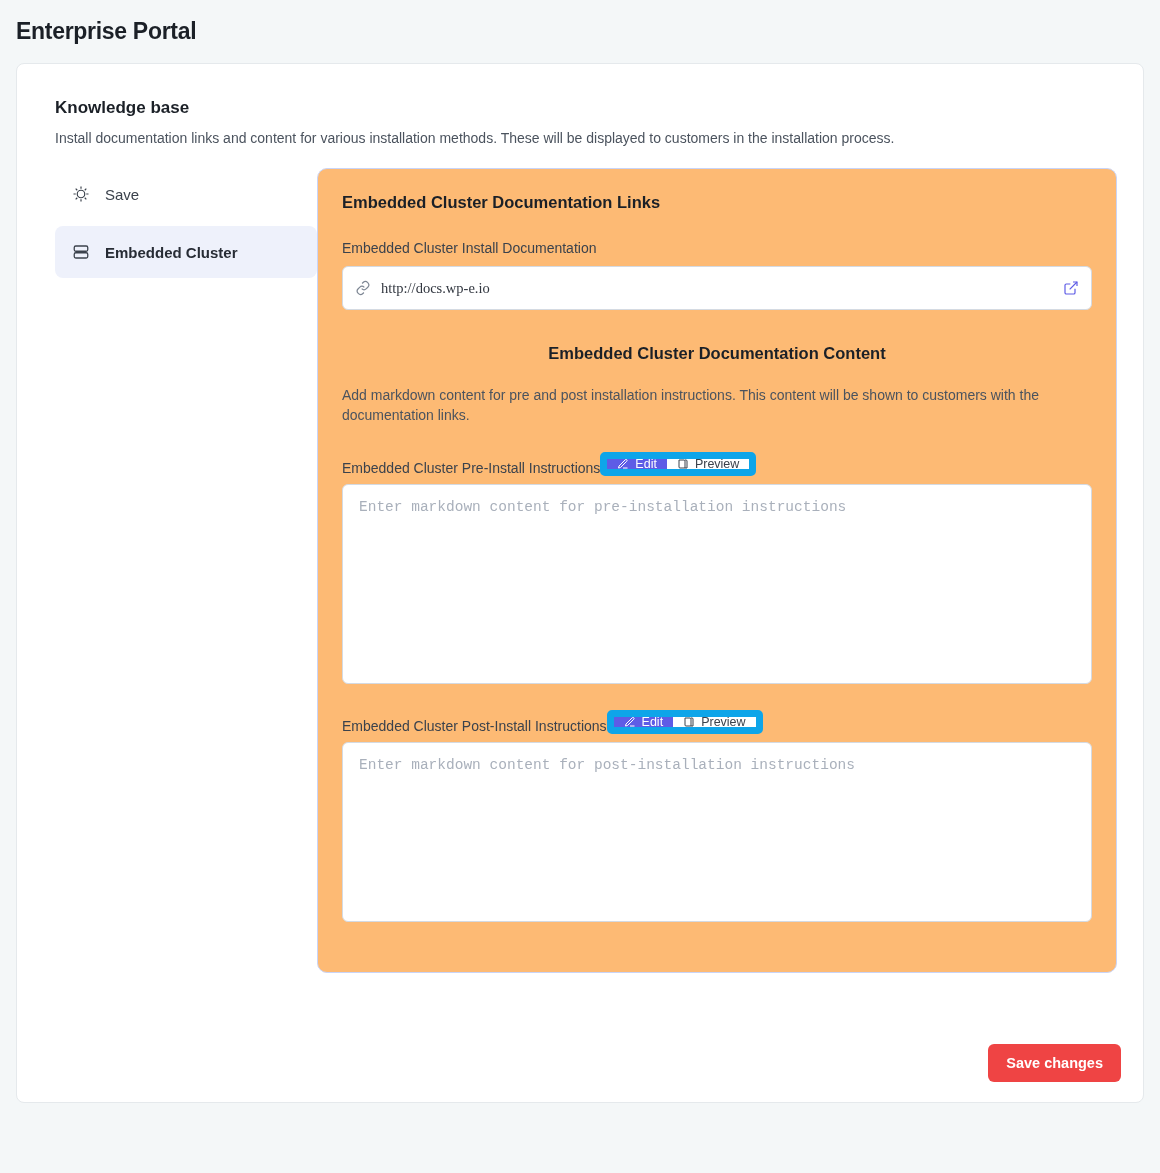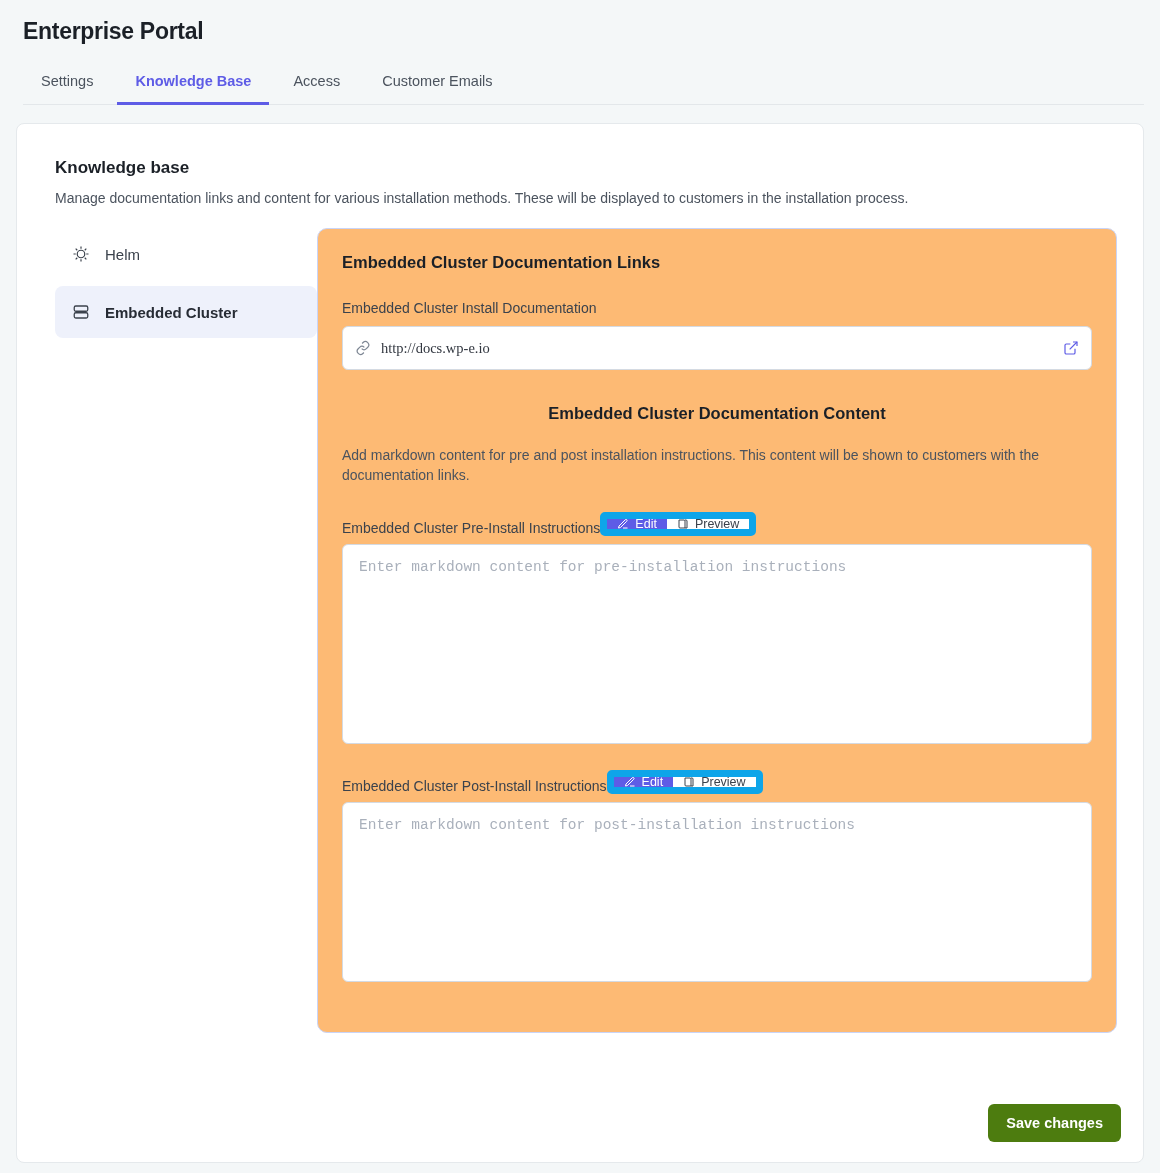--- a/index.html
+++ b/index.html
@@ -10,21 +10,21 @@
     font-family: "Liberation Sans", sans-serif;
     color: #323740;
   }
   body {
     width: 1160px;
     height: 1173px;
     overflow: hidden;
   }
 
   .page-header {
-    padding: 18px 16px 0 23px;
+    padding: 18px 16px 0 16px;
   }
   .app-title {
     font-size: 23px;
     font-weight: bold;
     letter-spacing: -0.3px;
     color: #1b2027;
     margin: 0 0 18px 0;
   }
 
   .tabbar {
@@ -213,60 +213,54 @@
   textarea.md::placeholder { color: #a9b0bb; }
   .ta-pre { height: 200px; }
   .ta-post { height: 180px; }
 
   .footer {
     position: absolute;
     right: 22px;
     bottom: 20px;
   }
   .save-btn {
-    background: #4d7c0f;
+    background: #ef4444;
     color: #ffffff;
     border: none;
     border-radius: 6px;
     font-size: 14.5px;
     font-weight: bold;
     padding: 0 18px;
     height: 38px;
     cursor: pointer;
     font-family: "Liberation Sans", sans-serif;
   }
 </style>
 </head>
 <body>
 
 <div class="page-header">
   <h1 class="app-title">Enterprise Portal</h1>
-  <div class="tabbar">
-    <div class="tab">Settings</div>
-    <div class="tab active">Knowledge Base</div>
-    <div class="tab">Access</div>
-    <div class="tab">Customer Emails</div>
-  </div>
 </div>
 
 <div class="card">
   <div class="section-title">Knowledge base</div>
-  <div class="section-sub">Manage documentation links and content for various installation methods. These will be displayed to customers in the installation process.</div>
+  <div class="section-sub">Install documentation links and content for various installation methods. These will be displayed to customers in the installation process.</div>
 
   <div class="body-split">
 
     <div class="sidenav">
       <div class="nav-item">
         <span class="nav-icon">
           <svg width="18" height="18" viewBox="0 0 24 24" fill="none" stroke="currentColor" stroke-width="1.6">
             <circle cx="12" cy="12" r="5"></circle>
             <path d="M12 2v3M12 19v3M2 12h3M19 12h3M4.9 4.9l2.1 2.1M17 17l2.1 2.1M19.1 4.9L17 7M7 17l-2.1 2.1"></path>
           </svg>
         </span>
-        <span>Helm</span>
+        <span>Save</span>
       </div>
       <div class="nav-item active">
         <span class="nav-icon">
           <svg width="18" height="18" viewBox="0 0 24 24" fill="none" stroke="currentColor" stroke-width="1.7">
             <rect x="3" y="4" width="18" height="7" rx="2"></rect>
             <rect x="3" y="13" width="18" height="7" rx="2"></rect>
             <path d="M7 7.5h.01M7 16.5h.01"></path>
           </svg>
         </span>
         <span>Embedded Cluster</span>

